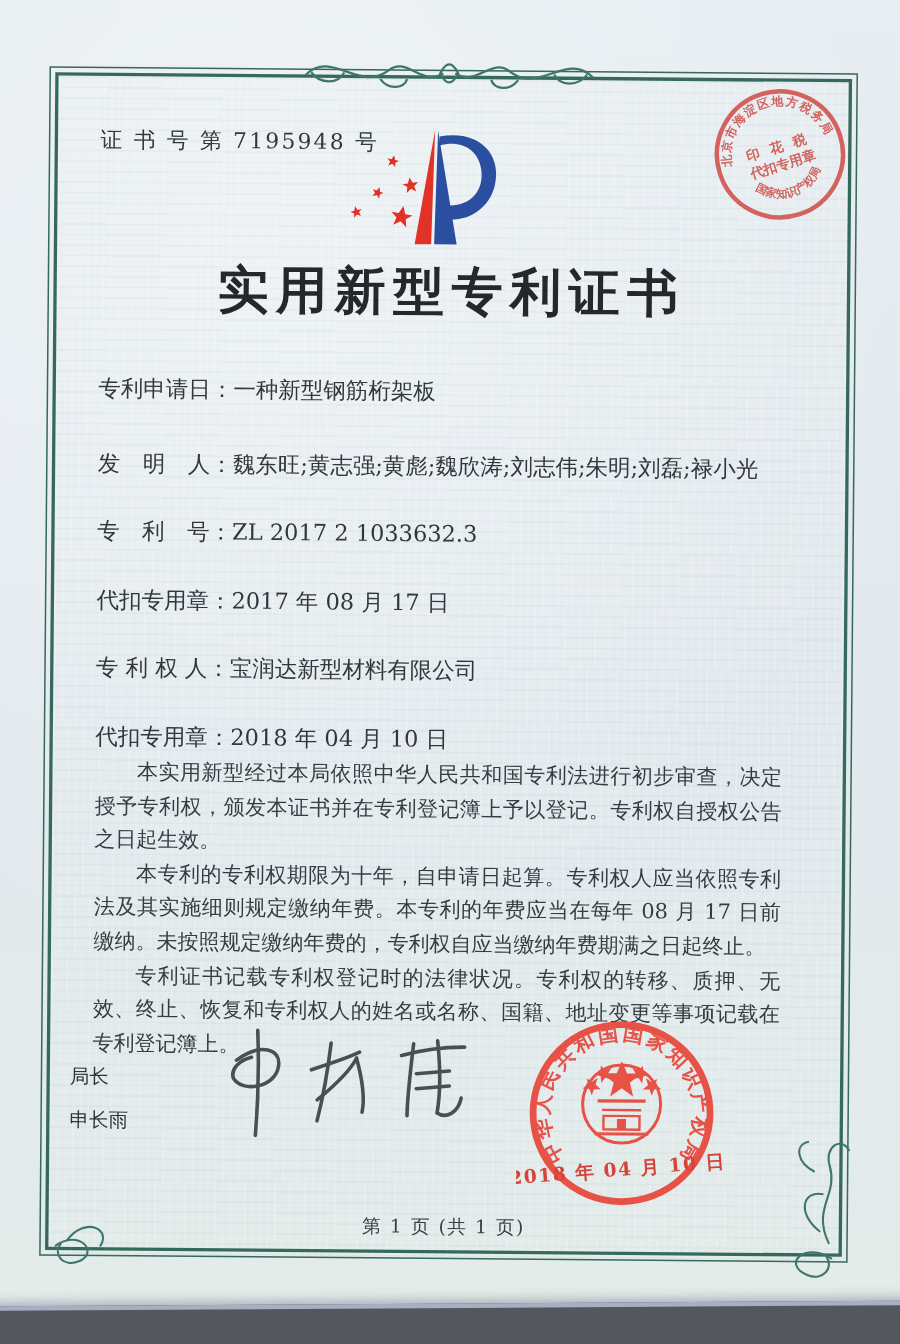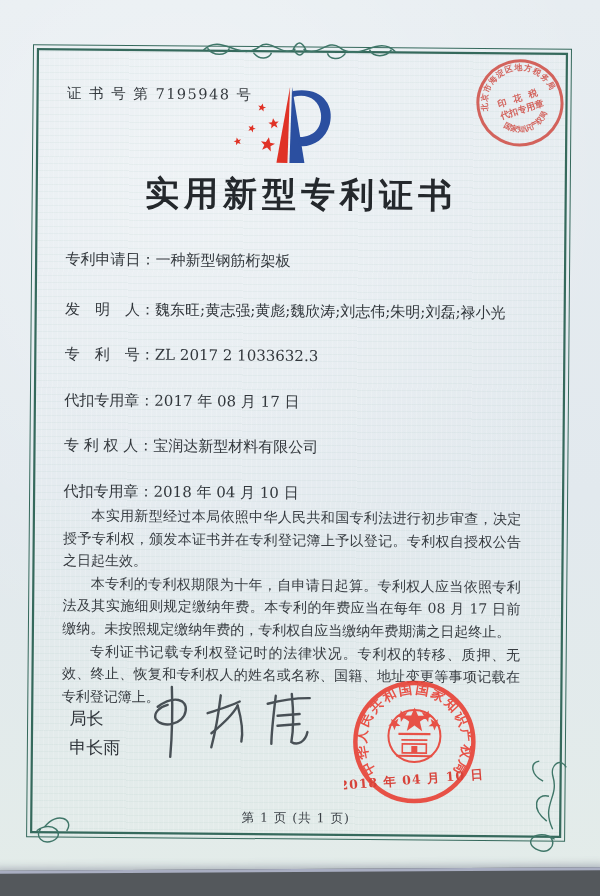--- a/index.html
+++ b/index.html
@@ -19,21 +19,21 @@
   .logo{position:absolute;left:225px;top:82px;}
   .tax-stamp{position:absolute;left:467px;top:51px;}
   .title{position:absolute;left:56px;width:486px;top:172px;text-align:center;
     font-size:34px;font-weight:700;letter-spacing:5px;color:#24282c;}
   .fields{position:absolute;left:64px;top:252px;width:462px;font-size:15px;color:#32373c;}
   .field-row{height:45.4px;white-space:nowrap;}
   .field-row:first-child{height:50px;}
   .paras{position:absolute;left:64px;top:506px;width:458px;font-size:14px;line-height:22.6px;
     text-align:justify;color:#373c41;}
   .paras p{margin:0;text-indent:2em;}
-  .signer{position:absolute;left:72px;top:706px;font-size:17px;line-height:29px;color:#2f343a;}
+  .signer{position:absolute;left:49px;top:706px;font-size:13px;line-height:29px;color:#2f343a;}
   .sig{position:absolute;left:118px;top:680px;}
   .seal{position:absolute;left:347px;top:671px;}
   .footer{position:absolute;left:56px;width:486px;top:810px;text-align:center;
     font-size:12.5px;letter-spacing:1px;color:#3a3f45;}
   .desk{position:absolute;left:-10px;width:620px;top:869px;height:40px;background:#54585c;
     border-top:3px solid #a9aec2;transform:rotate(-.35deg);
     box-shadow:0 -6px 8px -4px rgba(90,95,120,.45);}
 </style>
 </head>
 <body>

